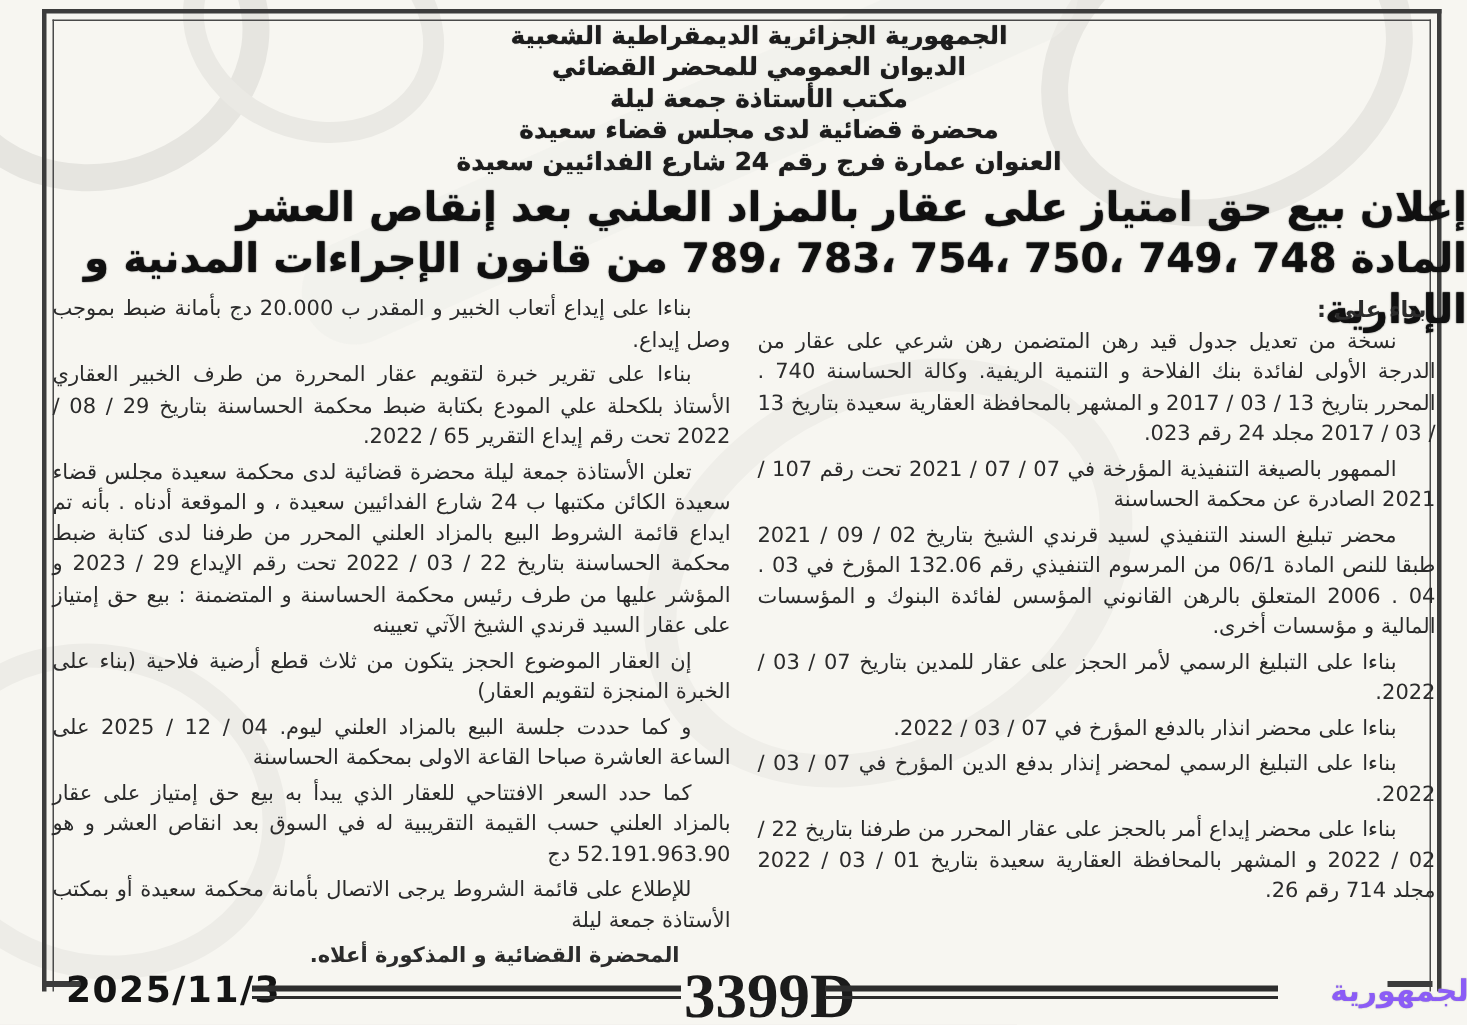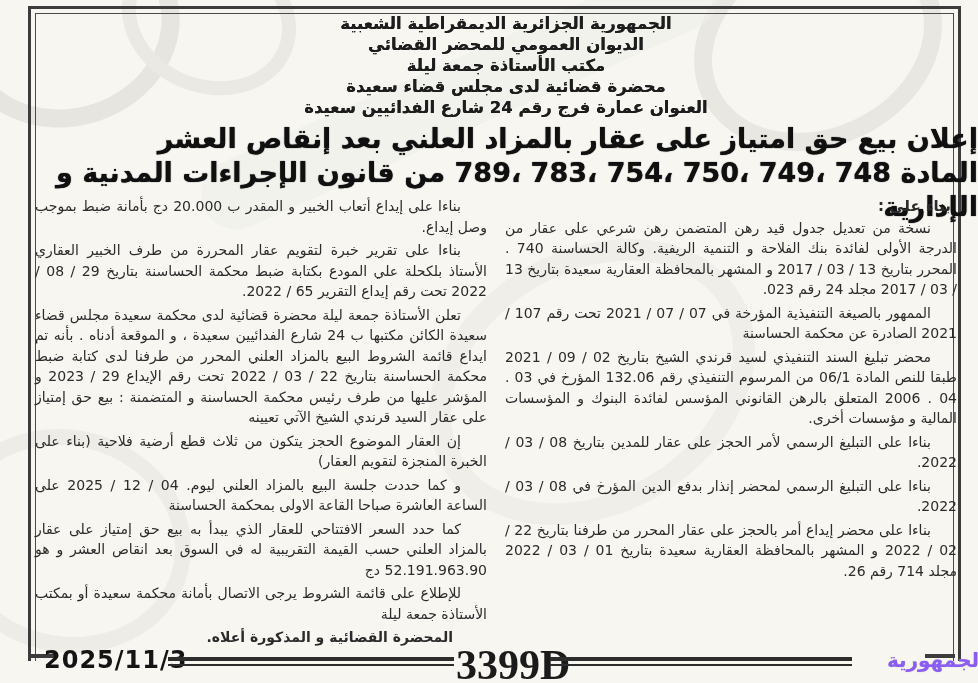--- a/index.html
+++ b/index.html
@@ -86,22 +86,23 @@
       <div class="t-line">المادة 748 ،749 ،750 ،754 ،783 ،789 من قانون الإجراءات المدنية و الإدارية</div>
     </div>
 
     <div class="cols">
 
       <div class="col">
         <p class="lead">بناء على :</p>
         <p>نسخة من تعديل جدول قيد رهن المتضمن رهن شرعي على عقار من الدرجة الأولى لفائدة بنك الفلاحة و التنمية الريفية. وكالة الحساسنة 740 . المحرر بتاريخ 13 / 03 / 2017 و المشهر بالمحافظة العقارية سعيدة بتاريخ 13 / 03 / 2017 مجلد 24 رقم 023.</p>
         <p>الممهور بالصيغة التنفيذية المؤرخة في 07 / 07 / 2021 تحت رقم 107 / 2021 الصادرة عن محكمة الحساسنة</p>
         <p>محضر تبليغ السند التنفيذي لسيد قرندي الشيخ بتاريخ 02 / 09 / 2021 طبقا للنص المادة 06/1 من المرسوم التنفيذي رقم 132.06 المؤرخ في 03 . 04 . 2006 المتعلق بالرهن القانوني المؤسس لفائدة البنوك و المؤسسات المالية و مؤسسات أخرى.</p>
-        <p>بناءا على التبليغ الرسمي لأمر الحجز على عقار للمدين بتاريخ 08 / 03 / 2022.</p>
-        <p>بناءا على التبليغ الرسمي لمحضر إنذار بدفع الدين المؤرخ في 08 / 03 / 2022.</p>
+        <p>بناءا على التبليغ الرسمي لأمر الحجز على عقار للمدين بتاريخ 07 / 03 / 2022.</p>
+        <p>بناءا على محضر انذار بالدفع المؤرخ في 07 / 03 / 2022.</p>
+        <p>بناءا على التبليغ الرسمي لمحضر إنذار بدفع الدين المؤرخ في 07 / 03 / 2022.</p>
         <p>بناءا على محضر إيداع أمر بالحجز على عقار المحرر من طرفنا بتاريخ 22 / 02 / 2022 و المشهر بالمحافظة العقارية سعيدة بتاريخ 01 / 03 / 2022 مجلد 714 رقم 26.</p>
       </div>
 
       <div class="col">
         <p>بناءا على إيداع أتعاب الخبير و المقدر ب 20.000 دج بأمانة ضبط بموجب وصل إيداع.</p>
         <p>بناءا على تقرير خبرة لتقويم عقار المحررة من طرف الخبير العقاري الأستاذ بلكحلة علي المودع بكتابة ضبط محكمة الحساسنة بتاريخ 29 / 08 / 2022 تحت رقم إيداع التقرير 65 / 2022.</p>
         <p>تعلن الأستاذة جمعة ليلة محضرة قضائية لدى محكمة سعيدة مجلس قضاء سعيدة الكائن مكتبها ب 24 شارع الفدائيين سعيدة ، و الموقعة أدناه . بأنه تم ايداع قائمة الشروط البيع بالمزاد العلني المحرر من طرفنا لدى كتابة ضبط محكمة الحساسنة بتاريخ 22 / 03 / 2022 تحت رقم الإيداع 29 / 2023 و المؤشر عليها من طرف رئيس محكمة الحساسنة و المتضمنة : بيع حق إمتياز على عقار السيد قرندي الشيخ الآتي تعيينه</p>
         <p>إن العقار الموضوع الحجز يتكون من ثلاث قطع أرضية فلاحية (بناء على الخبرة المنجزة لتقويم العقار)</p>
         <p>و كما حددت جلسة البيع بالمزاد العلني ليوم. 04 / 12 / 2025 على الساعة العاشرة صباحا القاعة الاولى بمحكمة الحساسنة</p>
         <p>كما حدد السعر الافتتاحي للعقار الذي يبدأ به بيع حق إمتياز على عقار بالمزاد العلني حسب القيمة التقريبية له في السوق بعد انقاص العشر و هو 52.191.963.90 دج</p>

